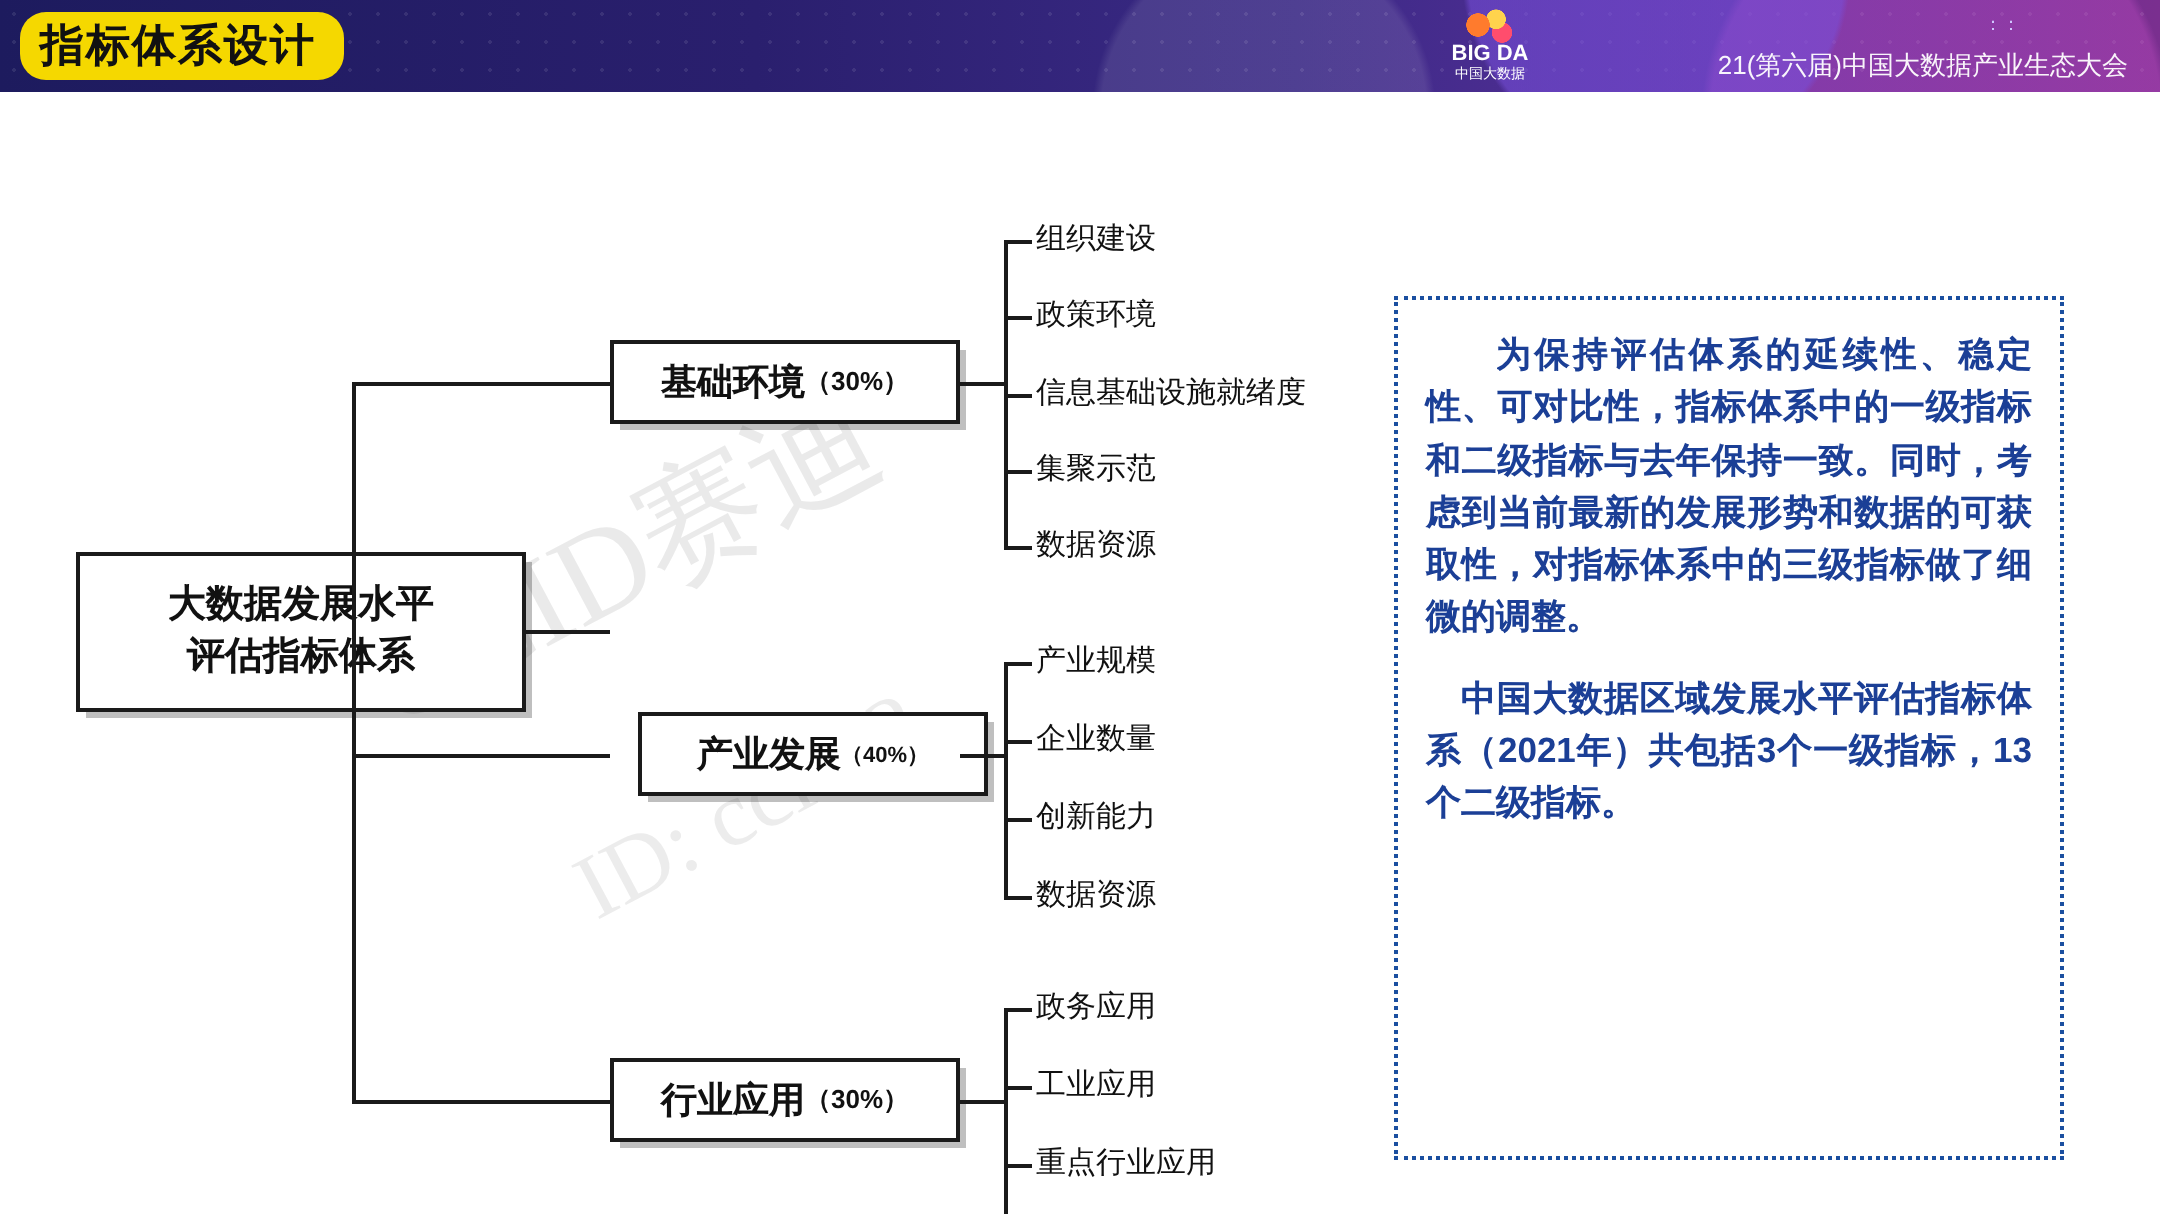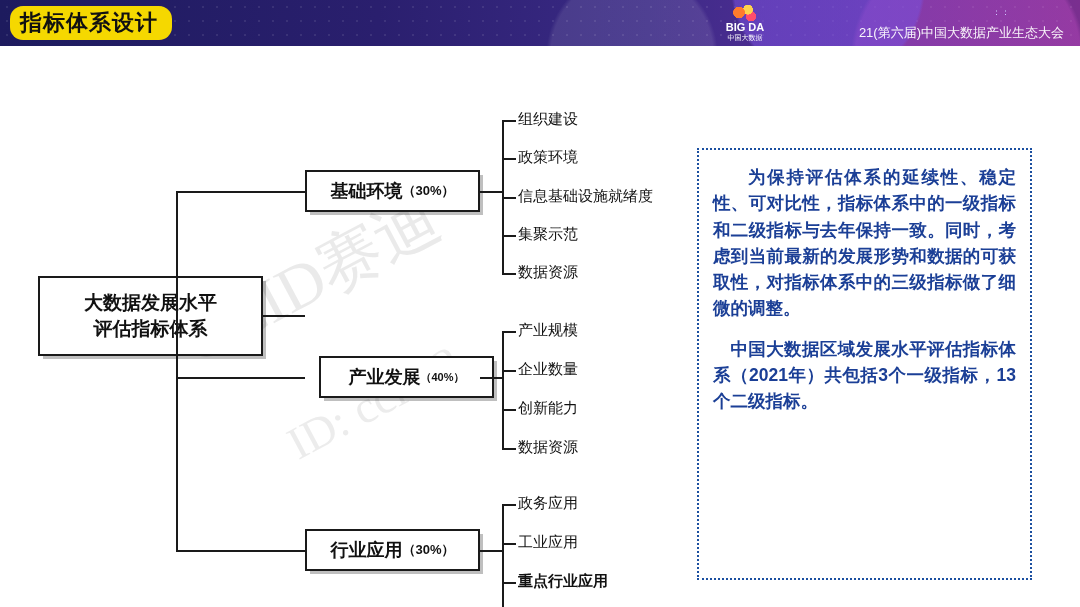--- a/index.html
+++ b/index.html
@@ -218,20 +218,20 @@
       <span class="pct">（30%）</span>
   </div>
   <div class="ln lnh" style="left:480px; top:504px; width:22px;"></div>
   <div class="ln lnv" style="left:502px; top:458px; height:117px;"></div>
   <div class="ln lnh" style="left:502px; top:458px; width:14px;"></div>
   <div class="ln lnh" style="left:502px; top:497px; width:14px;"></div>
   <div class="ln lnh" style="left:502px; top:536px; width:14px;"></div>
 
   <div class="leaf" style="left:518px; top:448px;">政务应用</div>
   <div class="leaf" style="left:518px; top:487px;">工业应用</div>
-  <div class="leaf" style="left:518px; top:526px;font-weight:bold;">重点行业应用</div>
+  <div class="leaf" style="left:518px; top:526px;">重点行业应用</div>
 
   <div class="note">
     <p class="first">为保持评估体系的延续性、稳定性、可对比性，指标体系中的一级指标和二级指标与去年保持一致。同时，考虑到当前最新的发展形势和数据的可获取性，对指标体系中的三级指标做了细微的调整。</p>
     <p class="second">中国大数据区域发展水平评估指标体系（2021年）共包括3个一级指标，13个二级指标。</p>
   </div>
 
 </div>
 
 </body></html>

